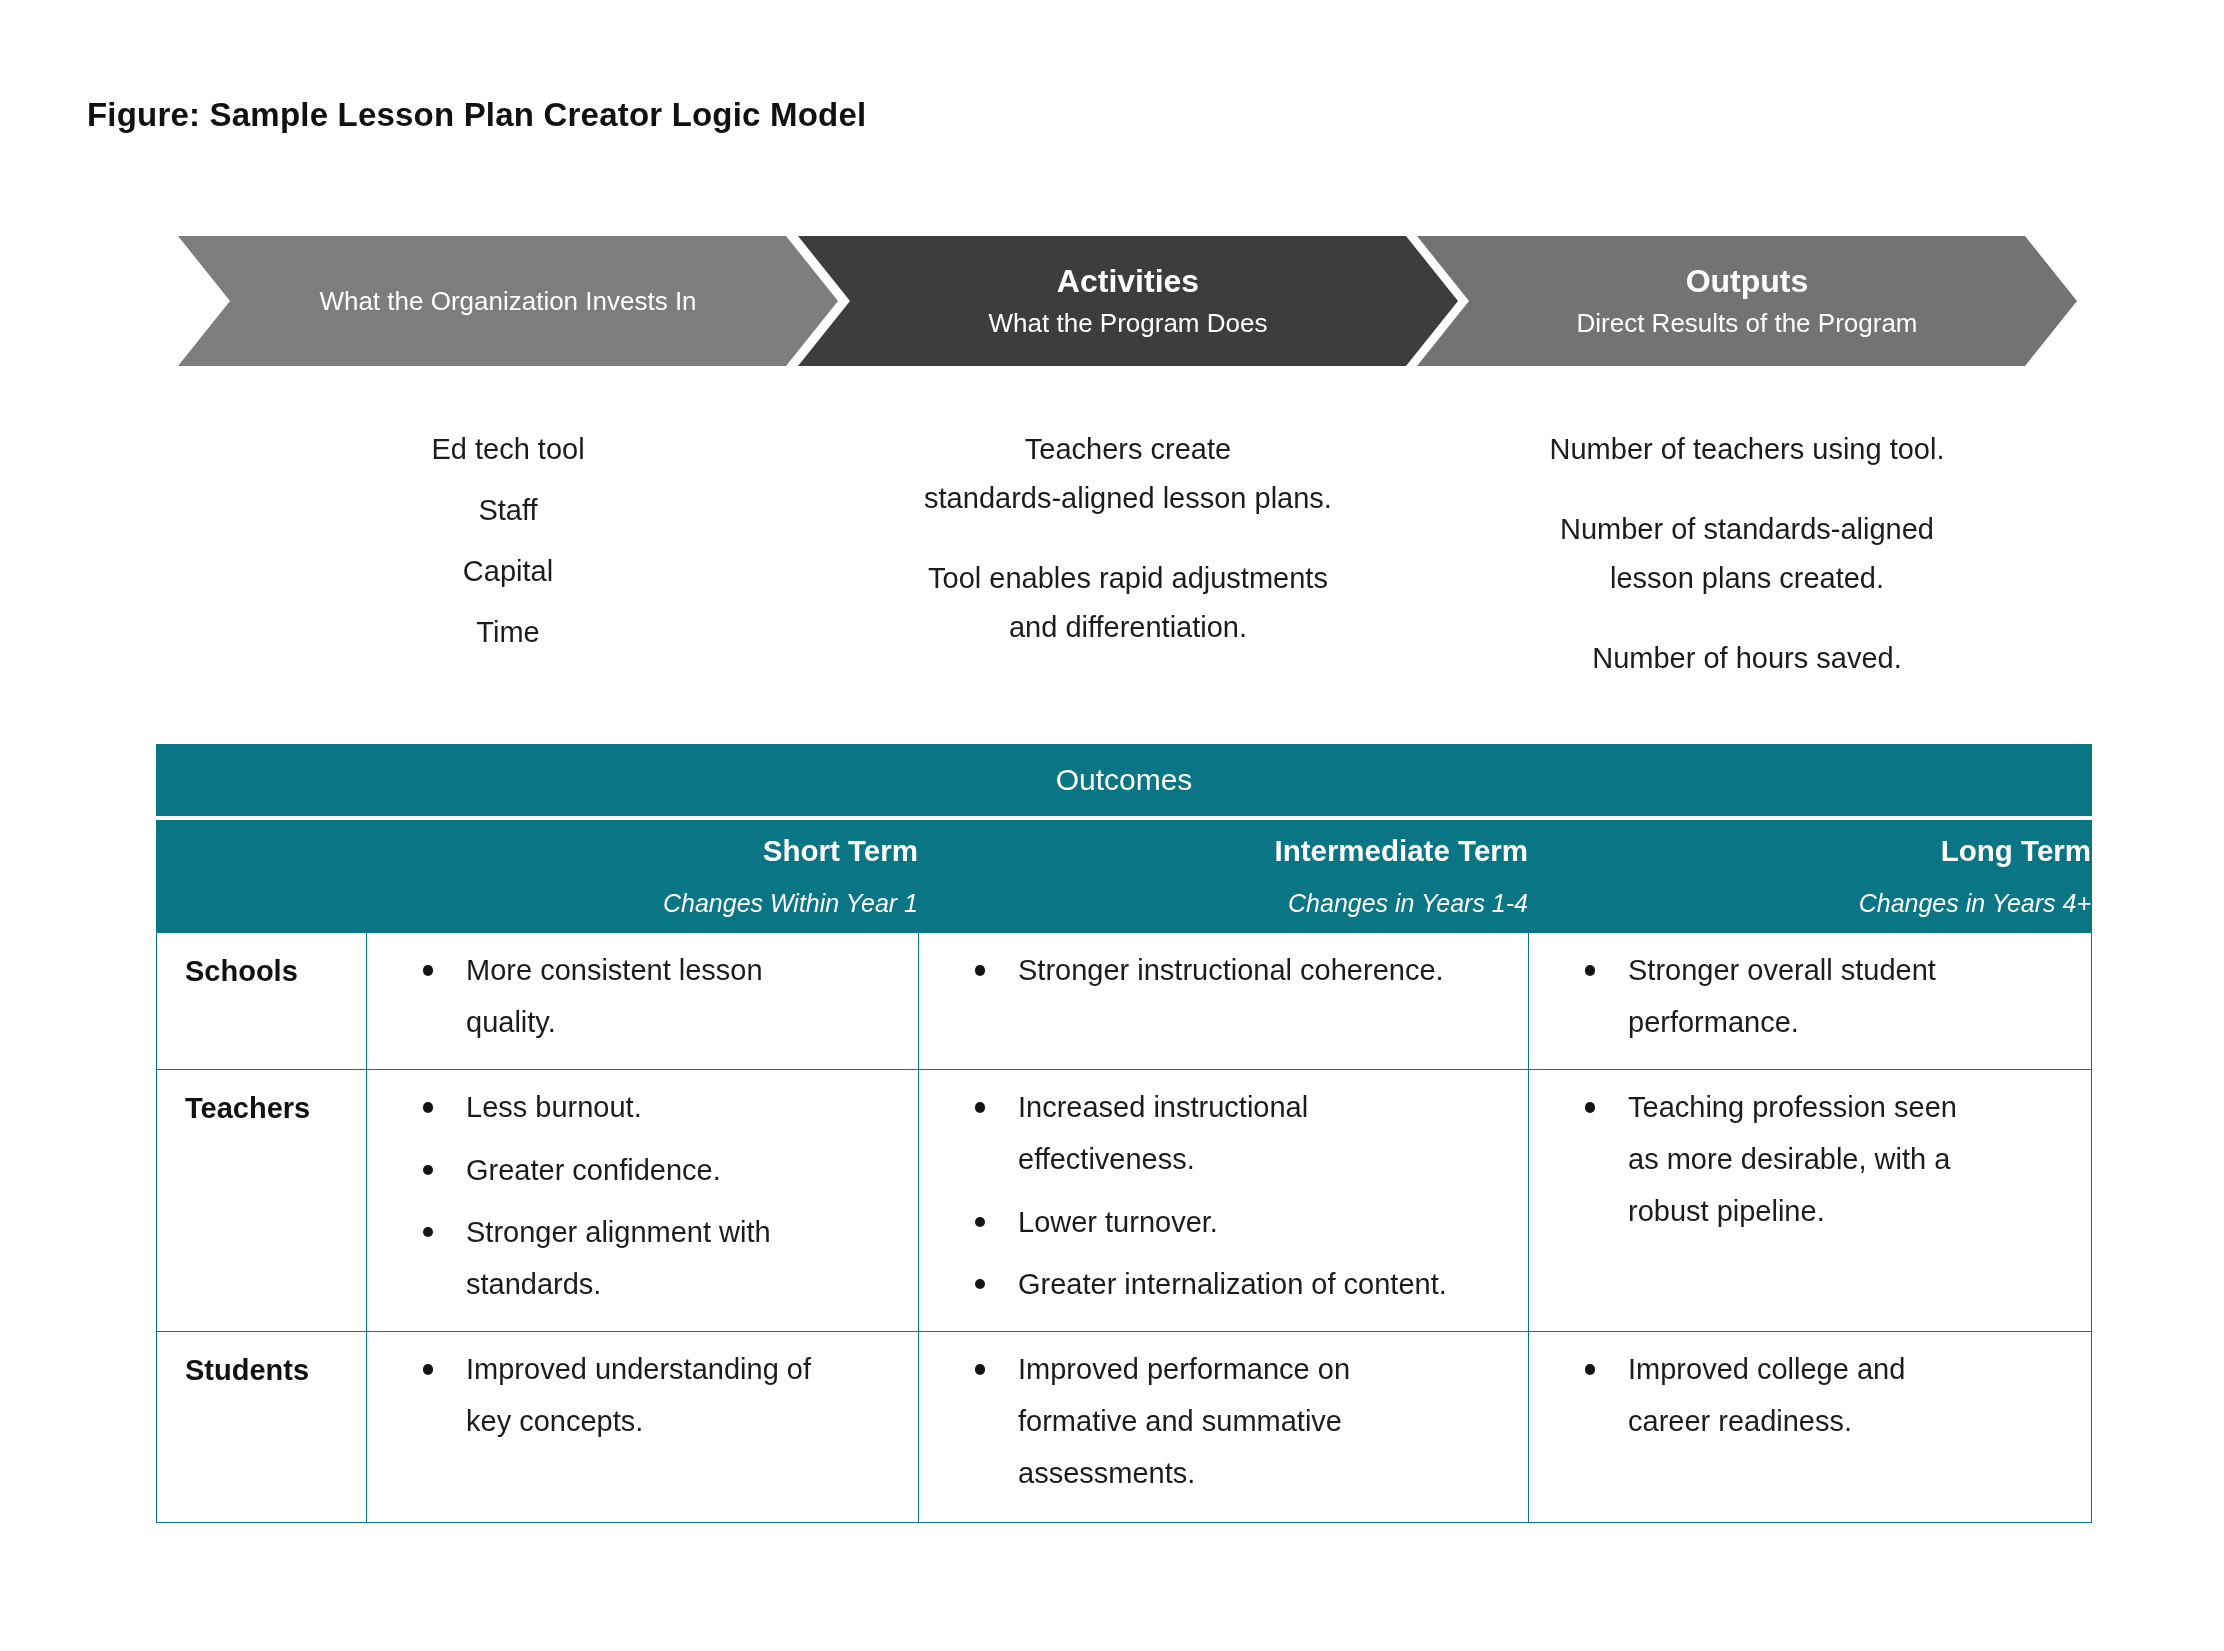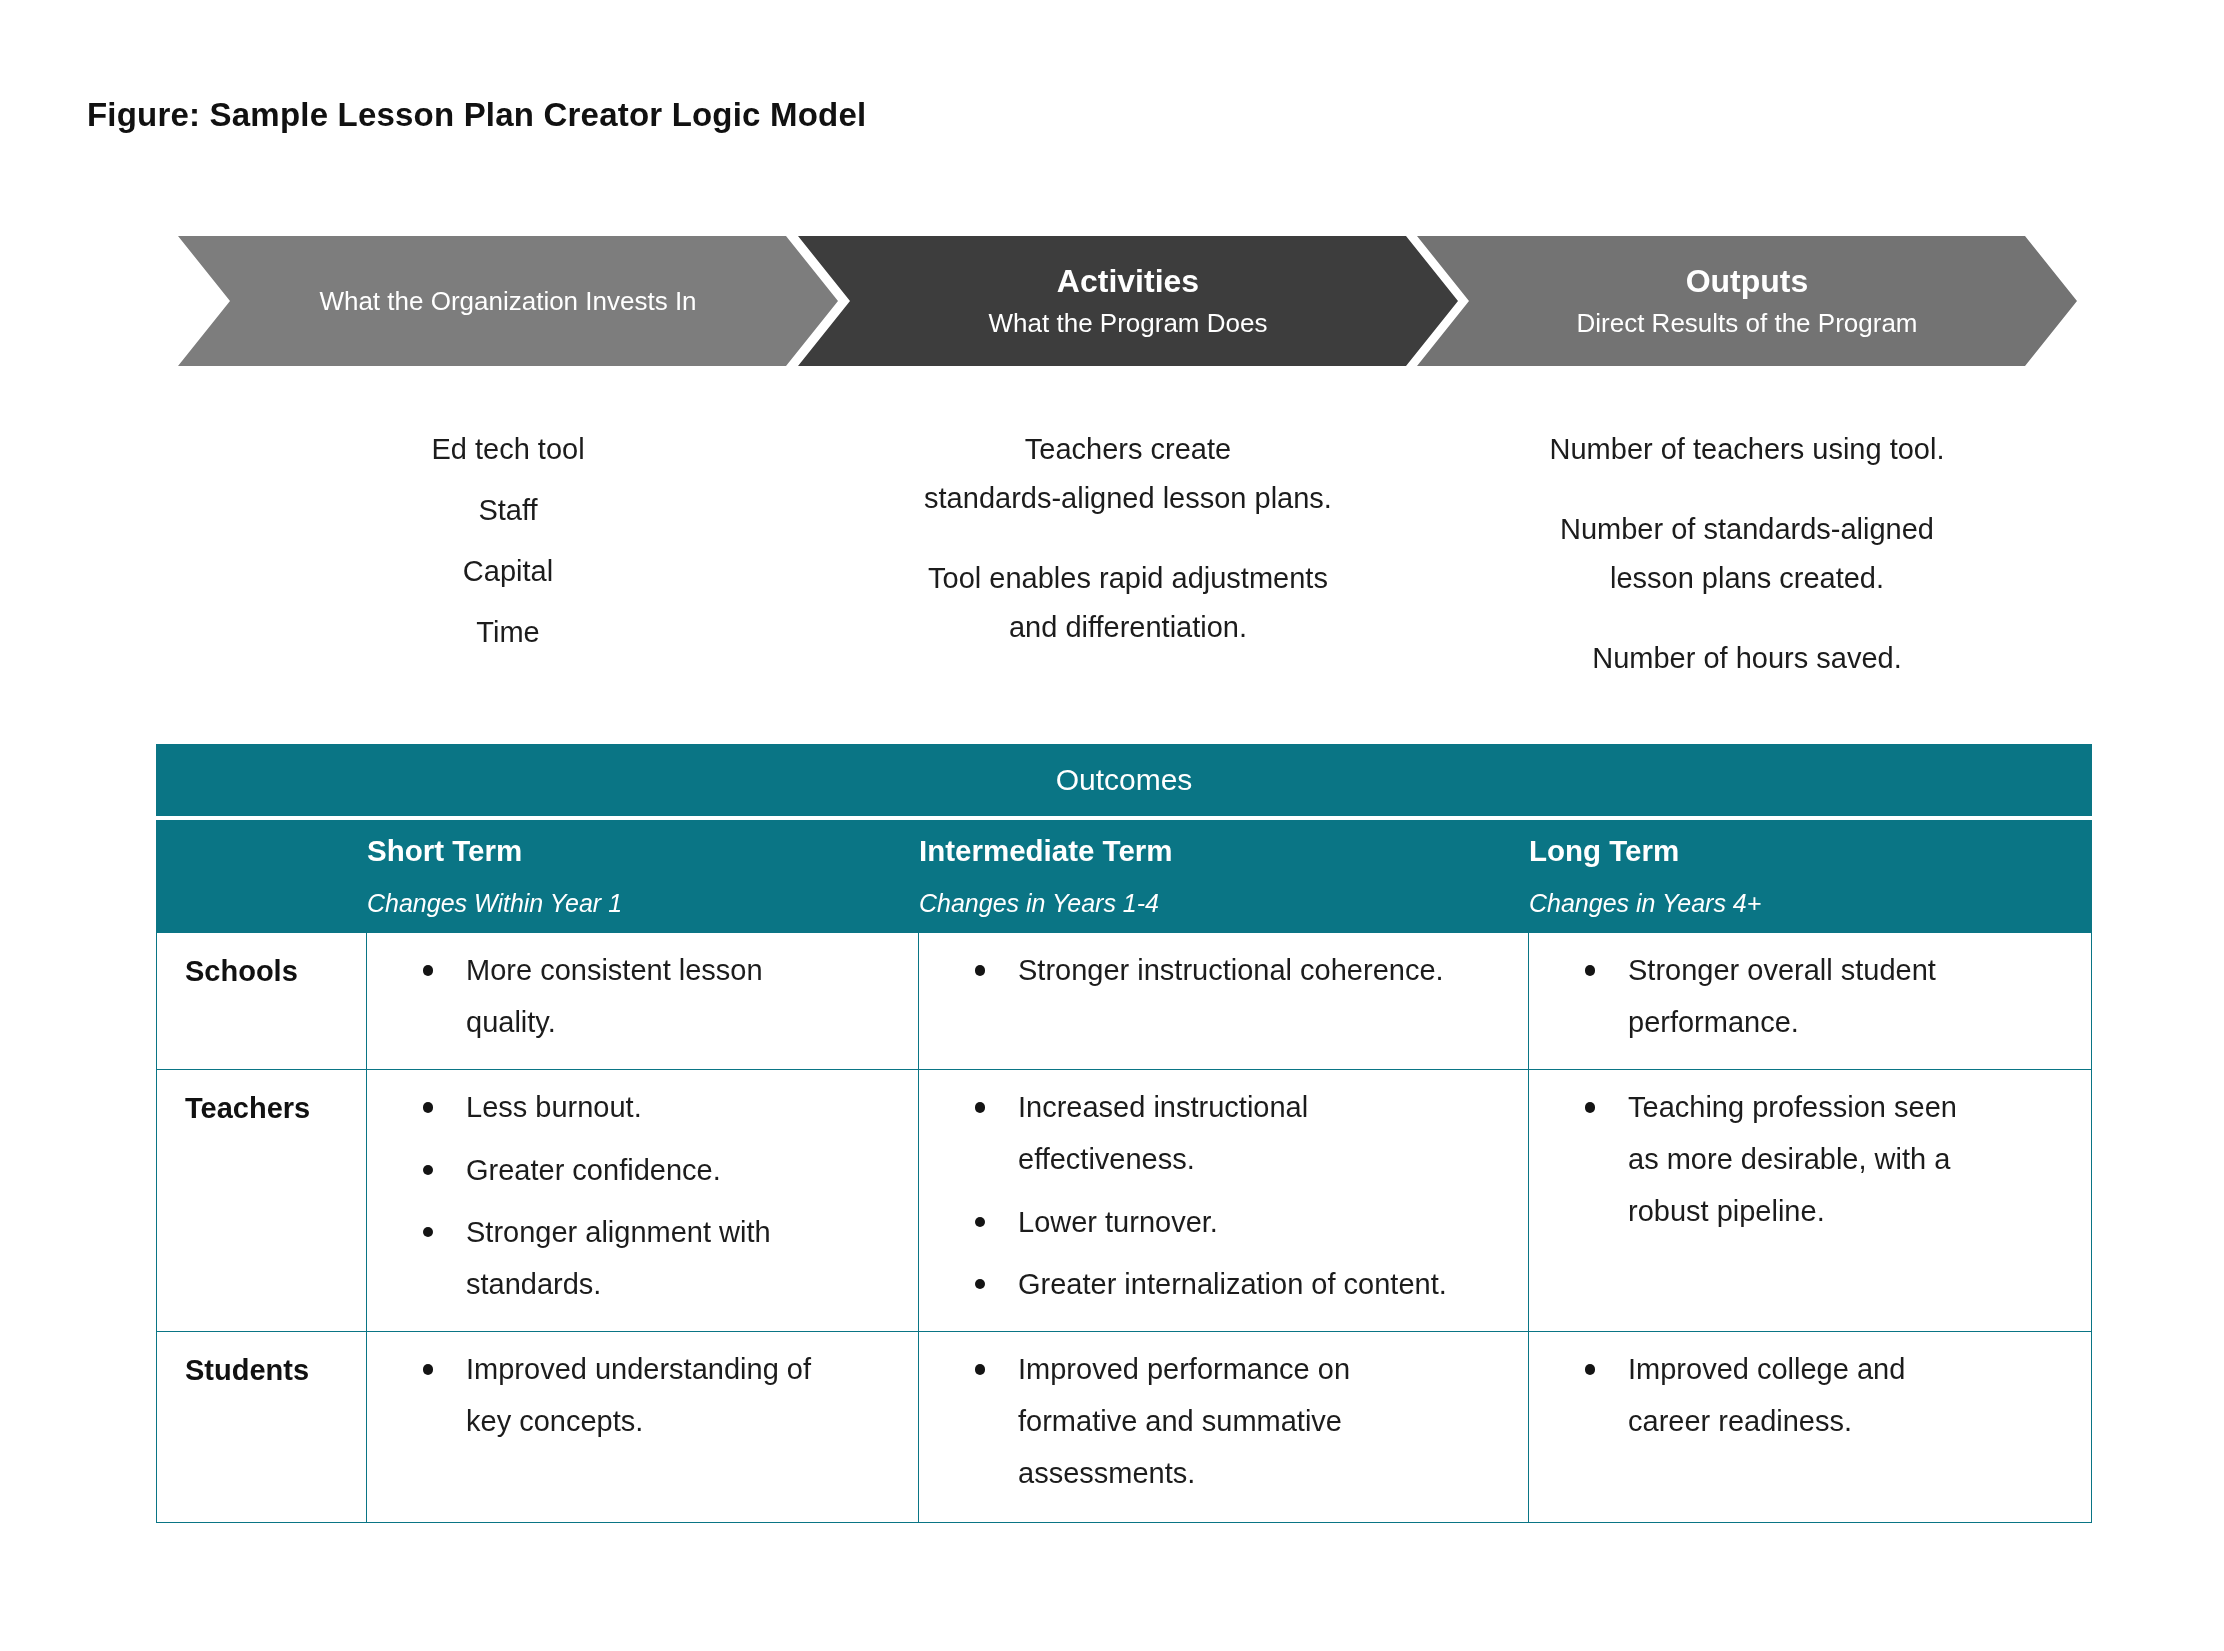--- a/index.html
+++ b/index.html
@@ -44,21 +44,21 @@
     border-collapse:collapse; table-layout:fixed;
   }
   .outcomes th, .outcomes td { box-sizing:border-box; }
   .outcomes .grid-cell { border:1.7px solid #0a7585; }
   .th-outcomes {
     background:#0a7585; color:#ffffff; font-size:30px; font-weight:normal;
     text-align:center; vertical-align:middle; height:73px;
     border:1.7px solid #0a7585; border-bottom:4.3px solid #ffffff;
   }
   .th-col {
-    background:#0a7585; color:#ffffff; text-align:left; vertical-align:middle;
+    background:#0a7585; color:#ffffff; text-align:right; vertical-align:middle;
     height:115px; border:1.7px solid #0a7585; padding:0;
   }
   .col-label { font-size:29.5px; font-weight:bold; display:block; }
   .col-sub { font-size:25px; font-style:italic; font-weight:normal; display:block; margin-top:21px; }
   .row-label {
     vertical-align:top; text-align:left; background:#ffffff;
     font-size:29px; font-weight:bold; color:#111111;
     padding:22.6px 7px 0 28px; line-height:1.1;
   }
   .cell { vertical-align:top; background:#ffffff; padding:11.3px 15.6px 11.3px 42px; }

